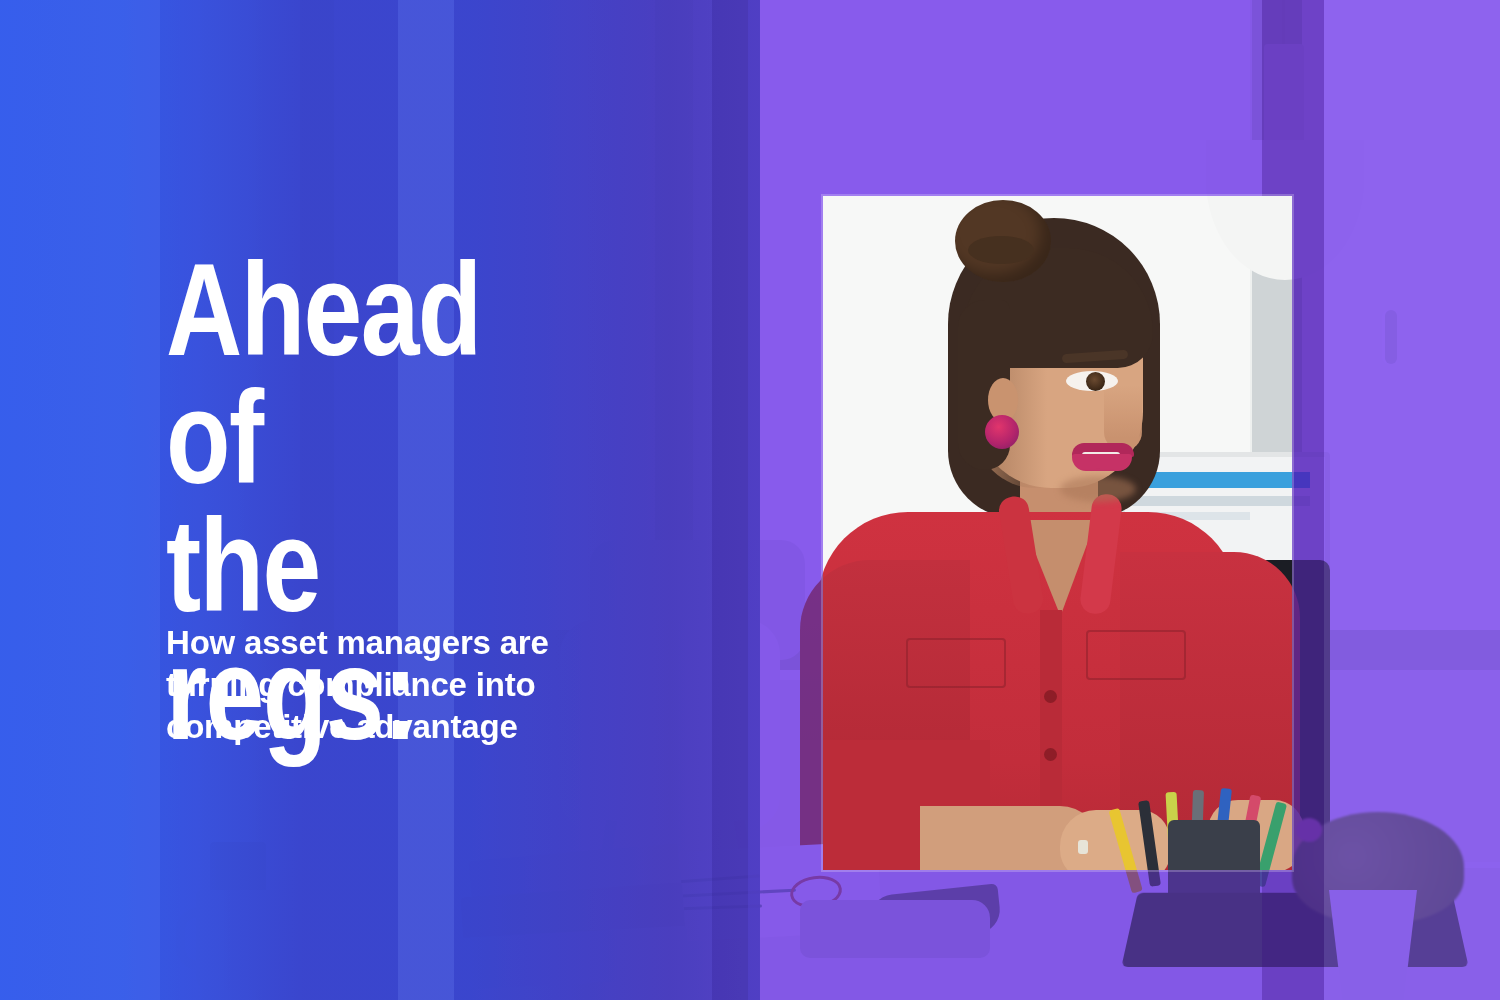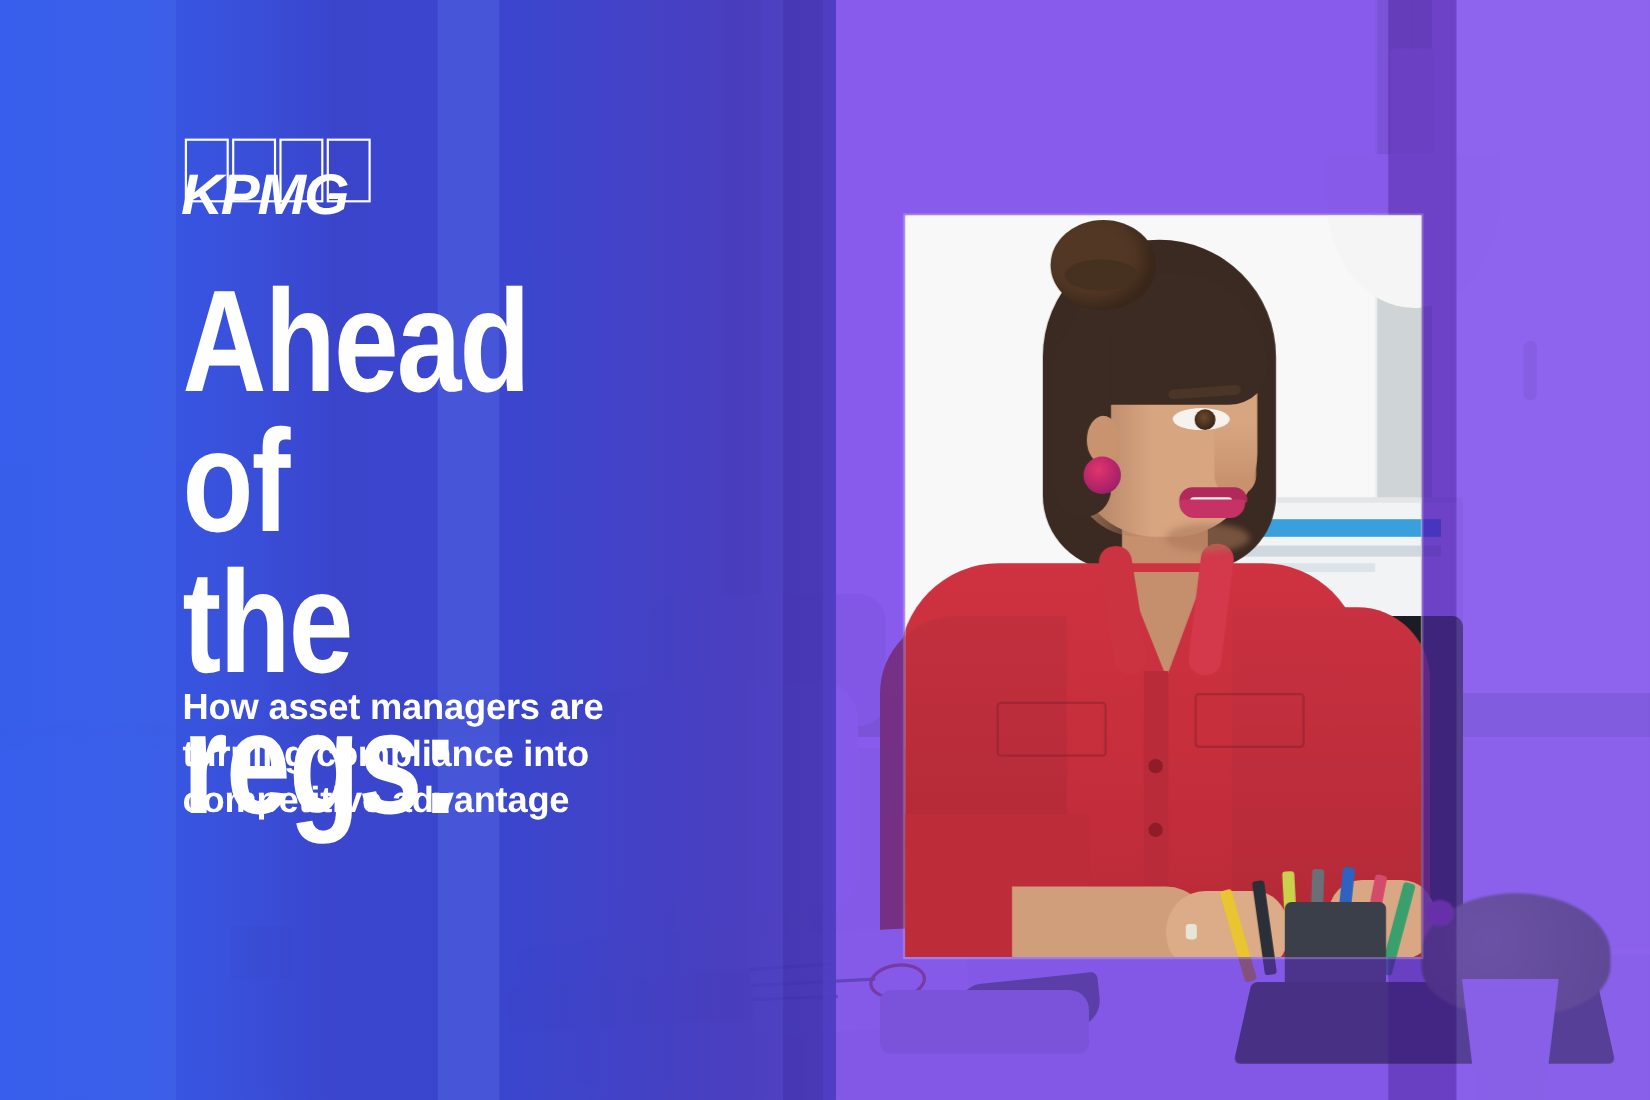--- a/index.html
+++ b/index.html
@@ -824,29 +824,20 @@
         <div class="pencil p3"></div>
         <div class="pencil p4"></div>
         <div class="pencil p5"></div>
         <div class="pencil p6"></div>
         <div class="pencil p7"></div>
         <div class="cup"></div>
       </div>
     </div>
   </div>
 
-  <div class="logo">
-    <div class="logo-squares">
-      <i></i>
-      <i></i>
-      <i></i>
-      <i></i>
-    </div>
-    <div class="logo-word">KPMG</div>
-  </div>
 
   <div class="headline">Ahead of
 the regs:</div>
   <div class="subhead">How asset managers are
 turning compliance into
 competitive advantage</div>
 
 </div>
 
 </body></html>

